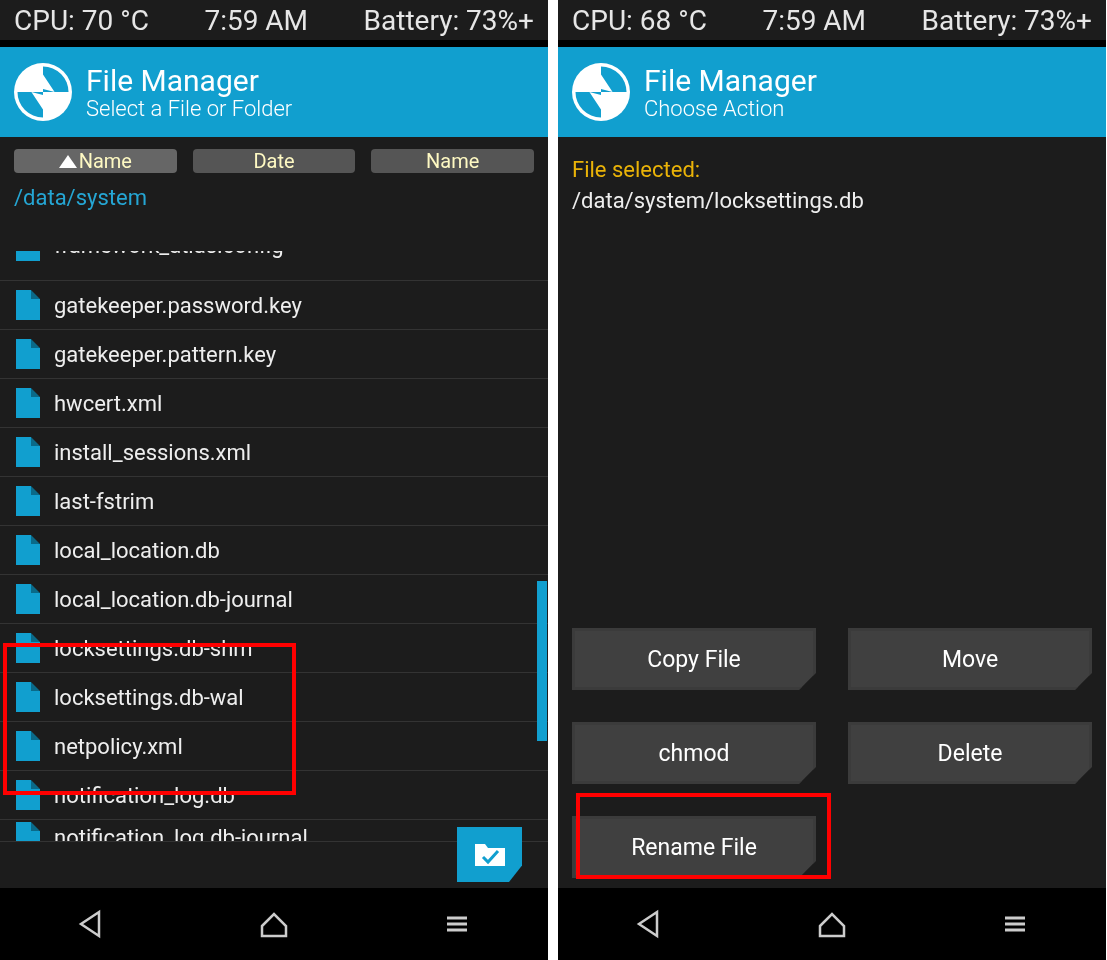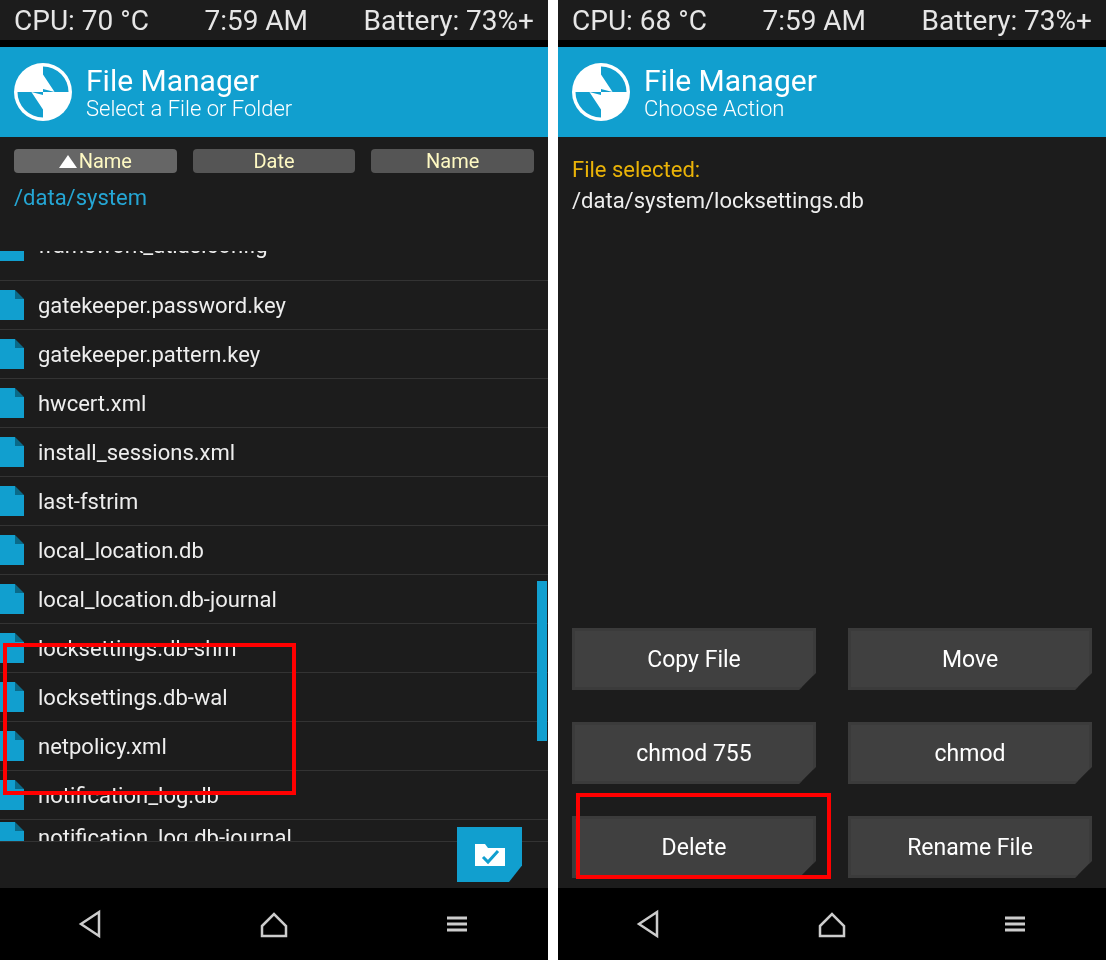--- a/index.html
+++ b/index.html
@@ -88,21 +88,21 @@
     position: absolute;
     top: 114px;
     left: 0; right: 0; bottom: 0;
     overflow: hidden;
   }
   .file-row {
     display: flex;
     align-items: center;
     gap: 14px;
     height: 49px;
-    padding: 0 0;
+    padding: 0 16px;
     border-bottom: 1px solid #333;
     font-size: 22px;
     color: #eee;
   }
   .file-row.cut { height: 30px; align-items: flex-start; }
   .file-row.cut .file-icon { margin-top: -20px; }
   .file-row.cut span.label { margin-top: -18px; }
   .file-row.cutbottom { height: 22px; overflow: hidden; }
   .file-row.cutbottom .file-icon { margin-top: 12px; }
   .file-row.cutbottom span.label { margin-top: 14px; }
@@ -315,23 +315,20 @@
     <div class="sel-label">File selected:</div>
     <div class="sel-path">/data/system/locksettings.db</div>
     <div class="action-grid">
       <div class="action-btn">
           <span>Copy File</span>
         </div>
       <div class="action-btn">
           <span>Move</span>
         </div>
       <div class="action-btn">
-          <span>chmod 755</span>
-        </div>
-      <div class="action-btn">
           <span>chmod</span>
         </div>
       <div class="action-btn">
           <span>Delete</span>
         </div>
       <div class="action-btn">
           <span>Rename File</span>
         </div>
     </div>
     <div class="redbox" style="left:18px;top:656px;width:255px;height:86px;"></div>

